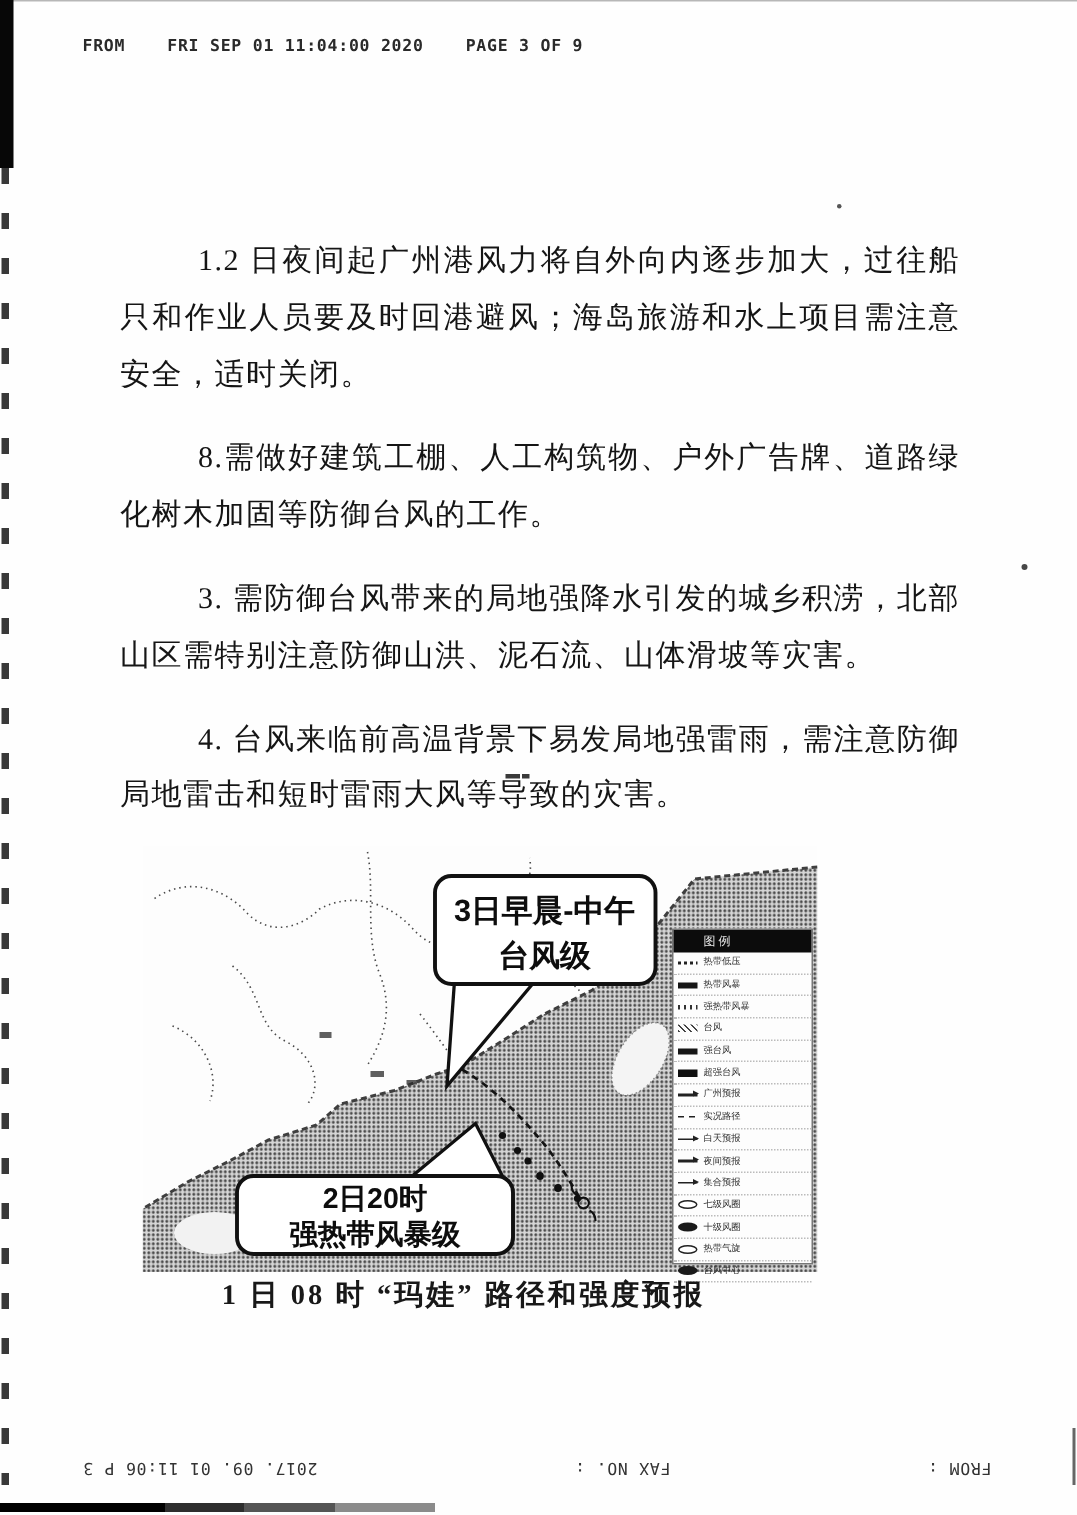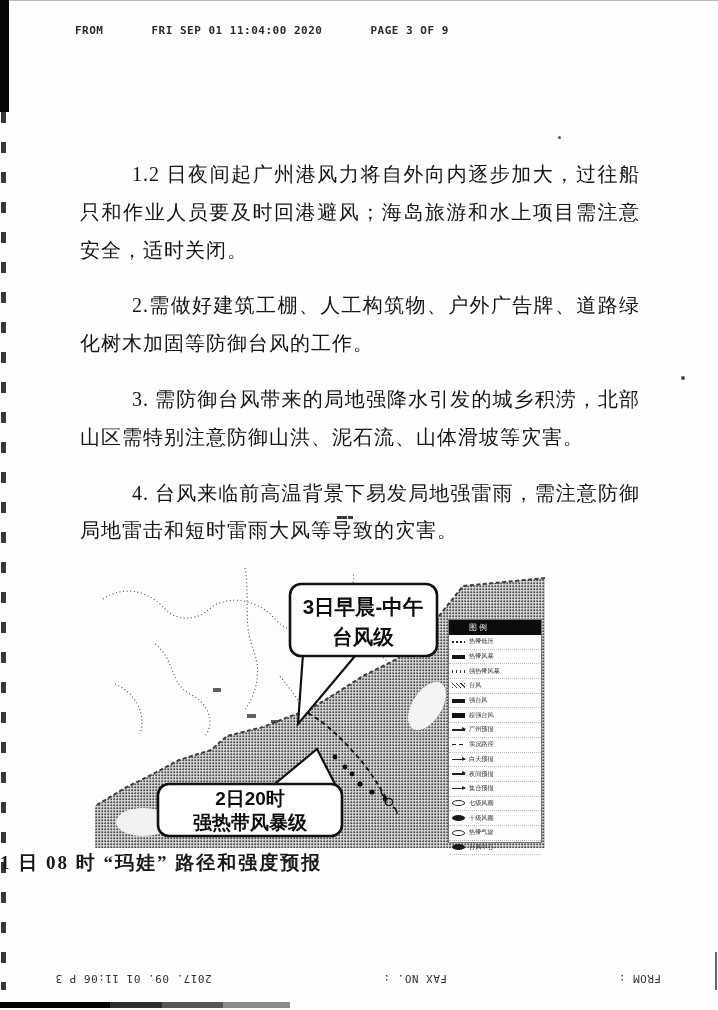--- a/index.html
+++ b/index.html
@@ -3,21 +3,21 @@
 <meta charset="utf-8">
 <style>
   html,body{margin:0;padding:0;background:#888;}
   #page{position:relative;width:718px;height:1010px;background:#fefefe;overflow:hidden;
         font-family:"Liberation Serif",serif;color:#161616;}
 
   
   .faxline{position:absolute;font-family:"DejaVu Sans Mono",monospace;font-size:11px;
            font-weight:bold;color:#2a2a2a;letter-spacing:.5px;display:flex;}
   #fax-header{top:24px;left:55px;width:340px;}
-  #fax-header span{margin-right:28px;white-space:nowrap;margin-left:20px;}
+  #fax-header span{margin-right:28px;white-space:nowrap;}
   #fax-footer{top:972px;left:55px;width:606px;transform:rotate(180deg);
               justify-content:space-between;font-weight:normal;color:#333;}
 
   
   #body-text{position:absolute;left:62px;top:138px;width:596px;}
   #body-text p{margin:18px;font-size:20px;line-height:37.8px;letter-spacing:1px;
                text-align:justify;text-indent:52px;color:#151515;}
 
   
   #figure{position:absolute;left:95px;top:564px;width:450px;height:284px;}
@@ -40,21 +40,21 @@
   .sw-xxx{height:5px;background:repeating-linear-gradient(45deg,#444 0 1px,transparent 1px 3px);}
   .sw-bar-thick{height:5px;background:#101010;}
   .sw-arrow{height:1.5px;background:#222;position:relative;}
   .sw-arrow::after{content:"";position:absolute;right:-1px;top:-2px;border-left:4px solid #222;
                    border-top:2.5px solid transparent;border-bottom:2.5px solid transparent;}
   .sw-dash{height:1.5px;background:repeating-linear-gradient(90deg,#222 0 4px,transparent 4px 7px);}
   .sw-oval{height:6px;border:1.2px solid #222;border-radius:50%;box-sizing:border-box;background:#fff;}
   .sw-oval-fill{height:6px;border-radius:50%;background:#1a1a1a;}
 
   
-  #caption{position:absolute;left:0;top:850px;width:618px;text-align:left;
+  #caption{position:absolute;left:0;top:850px;width:618px;text-align:center;
            font-size:19px;font-weight:600;letter-spacing:2px;color:#181818;}
 
   
   .artifact{position:absolute;}
   #left-bar-solid{left:0;top:0;width:9px;height:112px;background:#070707;}
   #left-bar-dashes{left:1px;top:112px;width:5px;height:878px;opacity:.85;
        background:repeating-linear-gradient(180deg,#161616 0 11px,transparent 11px 30px);}
   #top-hairline{left:0;top:0;width:718px;height:1px;background:#b7b7b7;}
   #bottom-bar{left:0;top:1002px;width:290px;height:6px;
        background:linear-gradient(90deg,#000 0 38%,#2e2e2e 38% 56%,#555 56% 77%,#8b8b8b 77% 100%);}
@@ -79,21 +79,21 @@
   <div class="artifact" id="stray-dash"></div>
 
   <div class="faxline" id="fax-header">
     <span>FROM</span>
     <span>FRI SEP 01 11:04:00 2020</span>
     <span>PAGE 3 OF 9</span>
   </div>
 
   <div id="body-text">
     <p>1.2 日夜间起广州港风力将自外向内逐步加大，过往船只和作业人员要及时回港避风；海岛旅游和水上项目需注意安全，适时关闭。</p>
-    <p>2.需做好建筑工棚、人工构筑物、户外广告牌、道路绿化树木加固等防御台风的工作。</p>
+    <p>8.需做好建筑工棚、人工构筑物、户外广告牌、道路绿化树木加固等防御台风的工作。</p>
     <p>3. 需防御台风带来的局地强降水引发的城乡积涝，北部山区需特别注意防御山洪、泥石流、山体滑坡等灾害。</p>
     <p>4. 台风来临前高温背景下易发局地强雷雨，需注意防御局地雷击和短时雷雨大风等导致的灾害。</p>
   </div>
 
   <div id="figure">
     <svg width="450" height="284" viewBox="0 0 450 284">
       <defs>
         <pattern id="ht" width="3" height="3" patternUnits="userSpaceOnUse">
           <rect width="3" height="3" fill="#d6d6d6"></rect>
           <circle cx="1.2" cy="1.2" r="1" fill="#4c4c4c"></circle>

